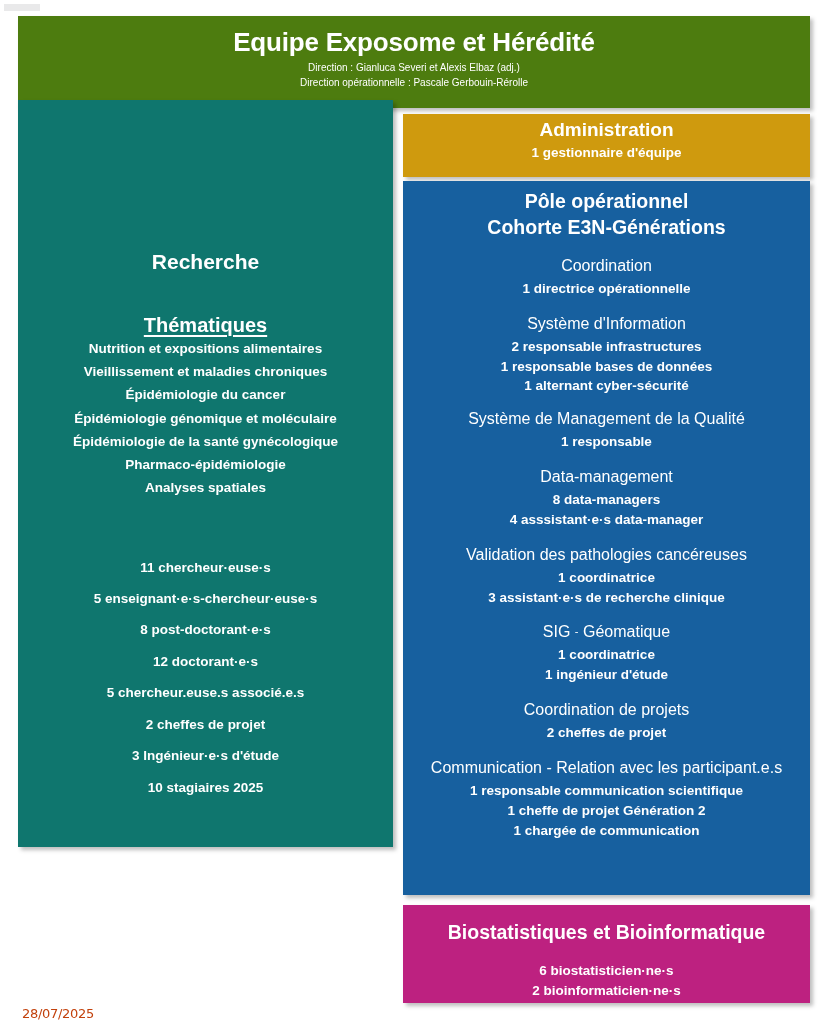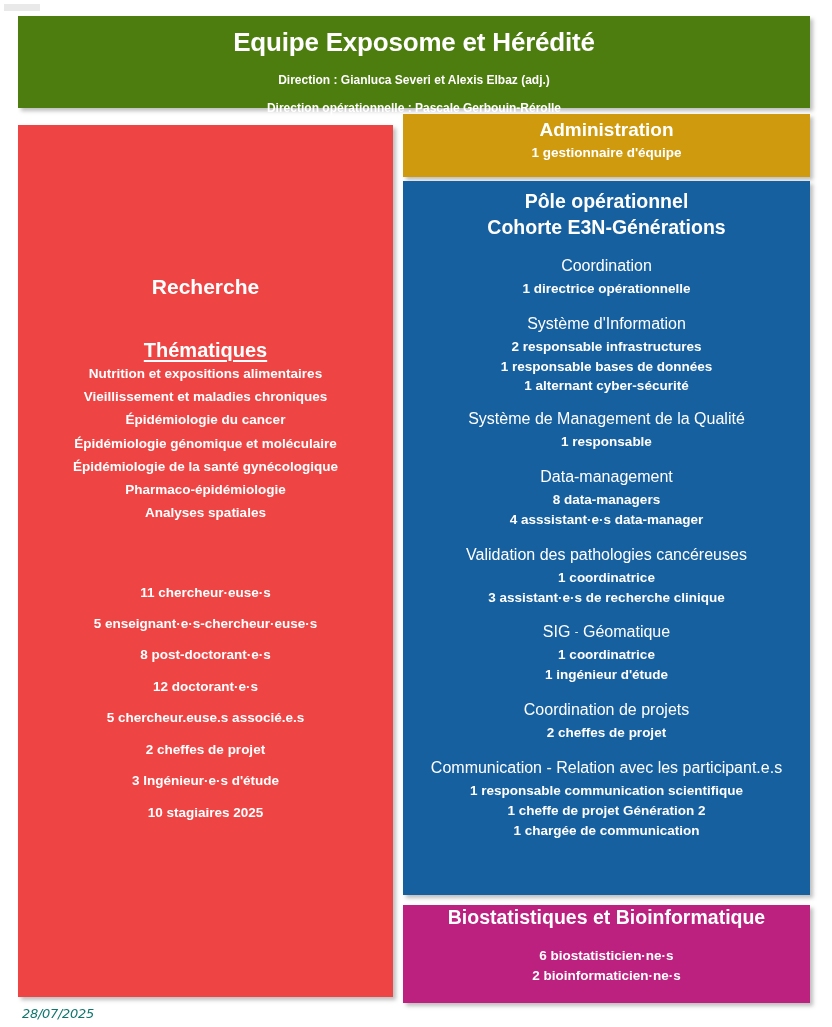--- a/index.html
+++ b/index.html
@@ -45,33 +45,33 @@
     background: #4d7c0f;
     padding-top: 10px;
   }
   .header-title {
     font-size: 26px;
     font-weight: bold;
     line-height: 1.25;
     letter-spacing: -0.2px;
   }
   .header-sub {
-    font-size: 12px;
-    font-weight: bold;
+    font-size: 10px;
+    font-weight: normal;
     line-height: 1.2;
-    margin-top: 14px;
+    margin-top: 3px;
   }
 
   
   .research-panel {
     left: 18px;
-    top: 125px;
+    top: 100px;
     width: 375px;
-    height: 872px;
-    background: #ef4444;
+    height: 747px;
+    background: #0f766e;
     padding: 0 12px;
   }
   .research-title {
     font-size: 21px;
     font-weight: bold;
     margin-top: 150px;
   }
   .research-subhead {
     font-size: 20px;
     font-weight: bold;
@@ -156,21 +156,21 @@
     line-height: 1.47;
   }
 
   
   .biostat-panel {
     left: 403px;
     top: 905px;
     width: 407px;
     height: 98px;
     background: #bd2180;
-    padding-top: 1px;
+    padding-top: 16px;
   }
   .biostat-title {
     font-size: 19.5px;
     font-weight: bold;
   }
   .biostat-list {
     list-style: none;
     margin: 17px 0 0;
     padding: 0;
   }
@@ -179,24 +179,23 @@
     font-weight: bold;
     line-height: 1.47;
   }
 
   
   .footer-date {
     position: absolute;
     left: 22px;
     top: 1006px;
     font-size: 13px;
-    color: #0f766e;
+    color: #c2410c;
     font-family: "DejaVu Sans", sans-serif;
     letter-spacing: -0.3px;
-    font-style: italic;
   }
 </style>
 </head>
 <body>
 
 <div class="corner-artifact"></div>
 
 <div class="panel header-panel">
   <div class="header-title">Equipe Exposome et Hérédité</div>
   <div class="header-sub">Direction : Gianluca Severi et Alexis Elbaz (adj.)</div>

